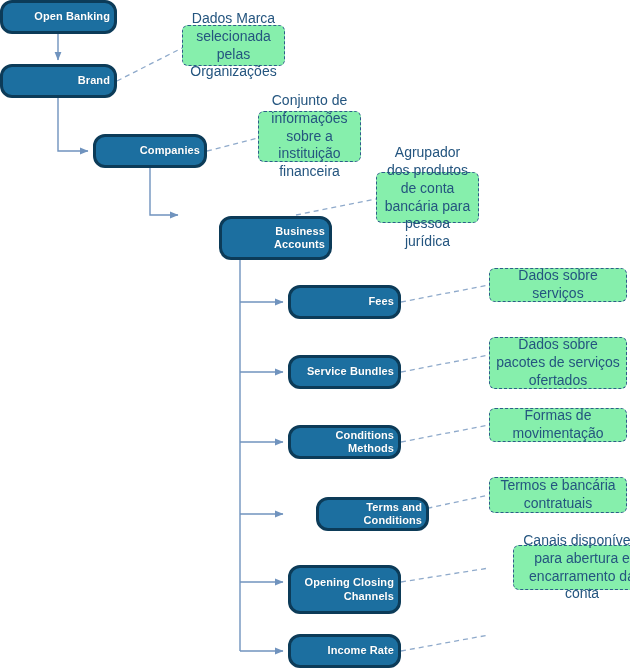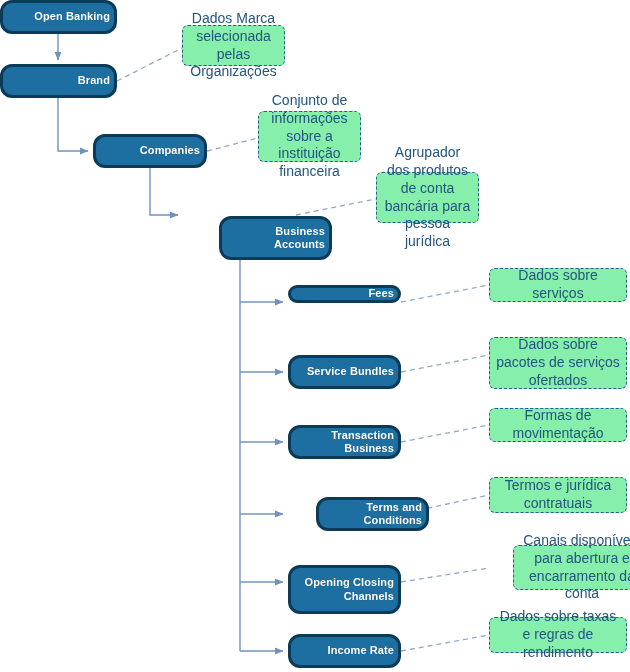--- a/index.html
+++ b/index.html
@@ -118,28 +118,28 @@
   </div>
   <div class="node" style="left:0px;top:64px;width:117px;height:34px;">
     <span class="node-label">Brand</span>
   </div>
   <div class="node" style="left:93px;top:134px;width:114px;height:34px;">
     <span class="node-label">Companies</span>
   </div>
   <div class="node" style="left:183px;top:216px;width:113px;height:44px;margin-left:36px;">
     <span class="node-label">Business Accounts</span>
   </div>
-  <div class="node" style="left:288px;top:285px;width:113px;height:18px;">
+  <div class="node" style="left:288px;top:285px;width:113px;height:34px;">
     <span class="node-label">Fees</span>
   </div>
   <div class="node" style="left:288px;top:355px;width:113px;height:34px;">
     <span class="node-label">Service Bundles</span>
   </div>
   <div class="node" style="left:288px;top:425px;width:113px;height:34px;">
-    <span class="node-label">Transaction Business</span>
+    <span class="node-label">Conditions Methods</span>
   </div>
   <div class="node" style="left:288px;top:497px;width:113px;height:34px;margin-left:28px;">
     <span class="node-label">Terms and Conditions</span>
   </div>
   <div class="node" style="left:288px;top:565px;width:113px;height:49px;">
     <span class="node-label">Opening Closing Channels</span>
   </div>
   <div class="node" style="left:288px;top:634px;width:113px;height:34px;">
     <span class="node-label">Income Rate</span>
   </div>
@@ -156,22 +156,19 @@
   <div class="note" style="left:489px;top:268px;width:138px;height:34px;">
     <span class="note-label">Dados sobre serviços</span>
   </div>
   <div class="note" style="left:489px;top:337px;width:138px;height:52px;">
     <span class="note-label">Dados sobre pacotes de serviços ofertados</span>
   </div>
   <div class="note" style="left:489px;top:408px;width:138px;height:34px;">
     <span class="note-label">Formas de movimentação</span>
   </div>
   <div class="note" style="left:489px;top:477px;width:138px;height:36px;">
-    <span class="note-label">Termos e jurídica contratuais</span>
+    <span class="note-label">Termos e bancária contratuais</span>
   </div>
   <div class="note" style="left:513px;top:545px;width:138px;height:45px;">
     <span class="note-label">Canais disponíveis para abertura e encarramento da conta</span>
-  </div>
-  <div class="note" style="left:489px;top:617px;width:138px;height:36px;">
-    <span class="note-label">Dados sobre taxas e regras de rendimento</span>
   </div>
 
 </div>
 
 </body></html>

